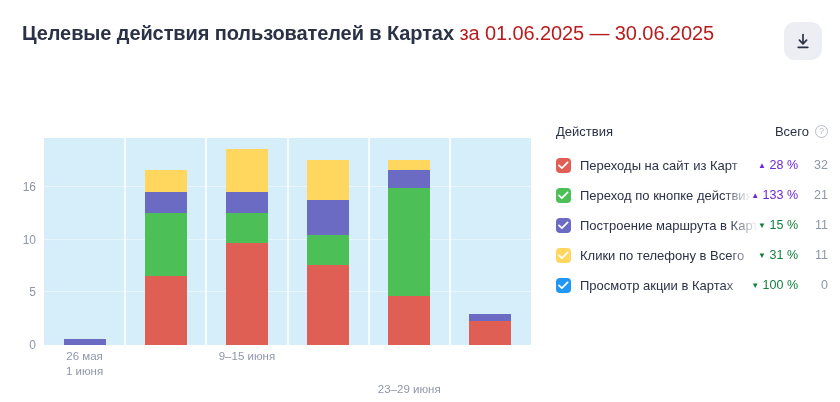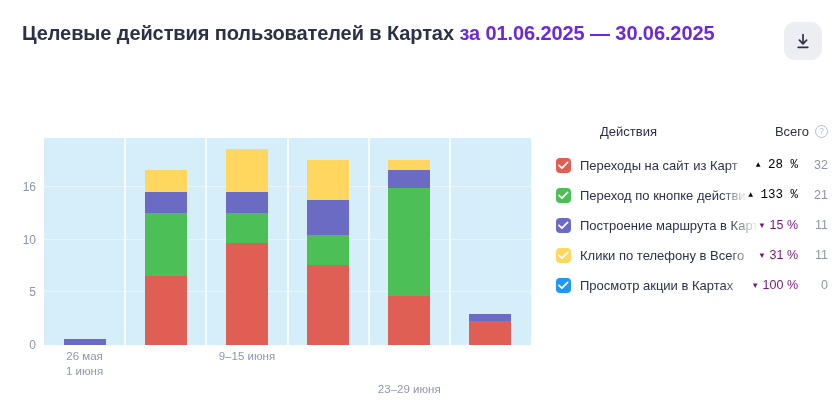--- a/index.html
+++ b/index.html
@@ -25,22 +25,22 @@
   .title {
     font-size: 20px;
     font-weight: 700;
     color: #2b3247;
     letter-spacing: -0.1px;
     line-height: 26px;
     margin: 0;
     white-space: nowrap;
   }
   .title .period {
-    font-weight: 700;
-    color: #6d28d9;
+    font-weight: 400;
+    color: #b91c1c;
   }
   .subtitle {
     margin: 10px 0 0 0;
     font-size: 13px;
     line-height: 19px;
     color: #8f98ae;
     max-width: 700px;
   }
 
   .dl-btn {
@@ -122,21 +122,21 @@
   }
   .legend-head {
     display: flex;
     align-items: center;
     font-size: 13px;
     color: #2b3247;
     font-weight: 400;
     height: 22px;
     margin-bottom: 8px;
   }
-  .legend-head .lh-actions { flex: 1; margin-left: 44px; }
+  .legend-head .lh-actions { flex: 1; }
   .legend-head .lh-total { margin-right: 6px; color: #2b3247; }
   .qmark {
     width: 13px; height: 13px;
     border-radius: 50%;
     border: 1px solid #b6bdcc;
     color: #b6bdcc;
     font-size: 9px;
     line-height: 11px;
     text-align: center;
     display: inline-block;
@@ -164,22 +164,22 @@
     padding-right: 4px;
     -webkit-mask-image: linear-gradient(to right, #000 84%, transparent 100%);
     mask-image: linear-gradient(to right, #000 84%, transparent 100%);
   }
   .lg-delta {
     flex: 0 0 auto;
     font-size: 12.5px;
     margin-right: 8px;
     white-space: nowrap;
   }
-  .lg-delta.up { color: #000000; font-family: Liberation Mono, monospace; }
-  .lg-delta.down { color: #701a75; }
+  .lg-delta.up { color: #6d28d9; }
+  .lg-delta.down { color: #15803d; }
   .arrow { font-size: 8px; vertical-align: 1px; }
   .lg-total {
     flex: 0 0 22px;
     text-align: right;
     font-size: 12.5px;
     color: #8e96a9;
   }
 </style>
 </head>
 <body>

